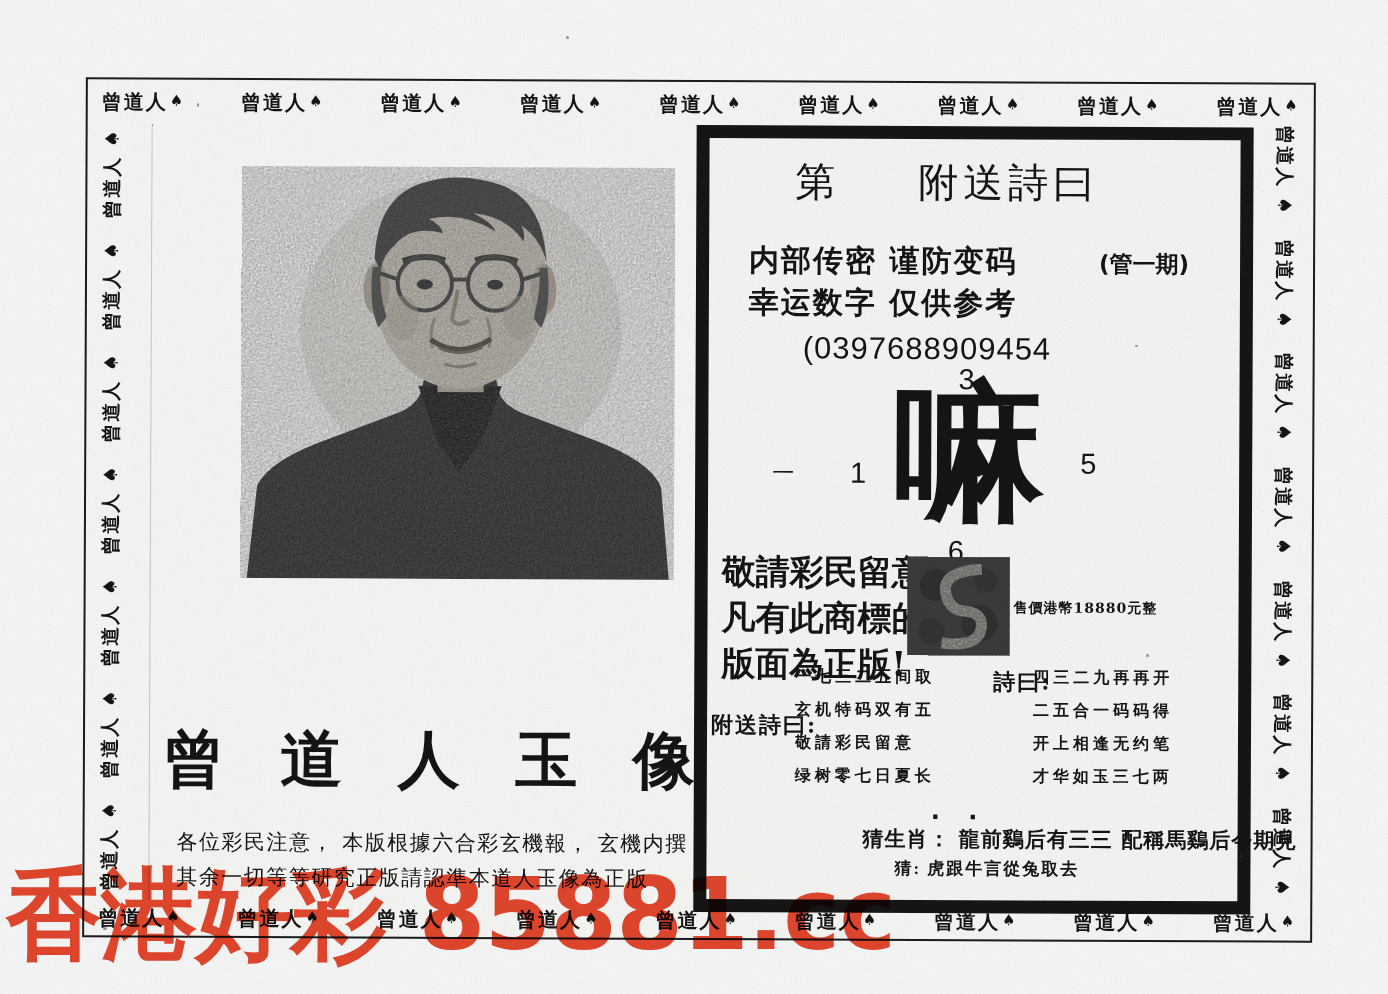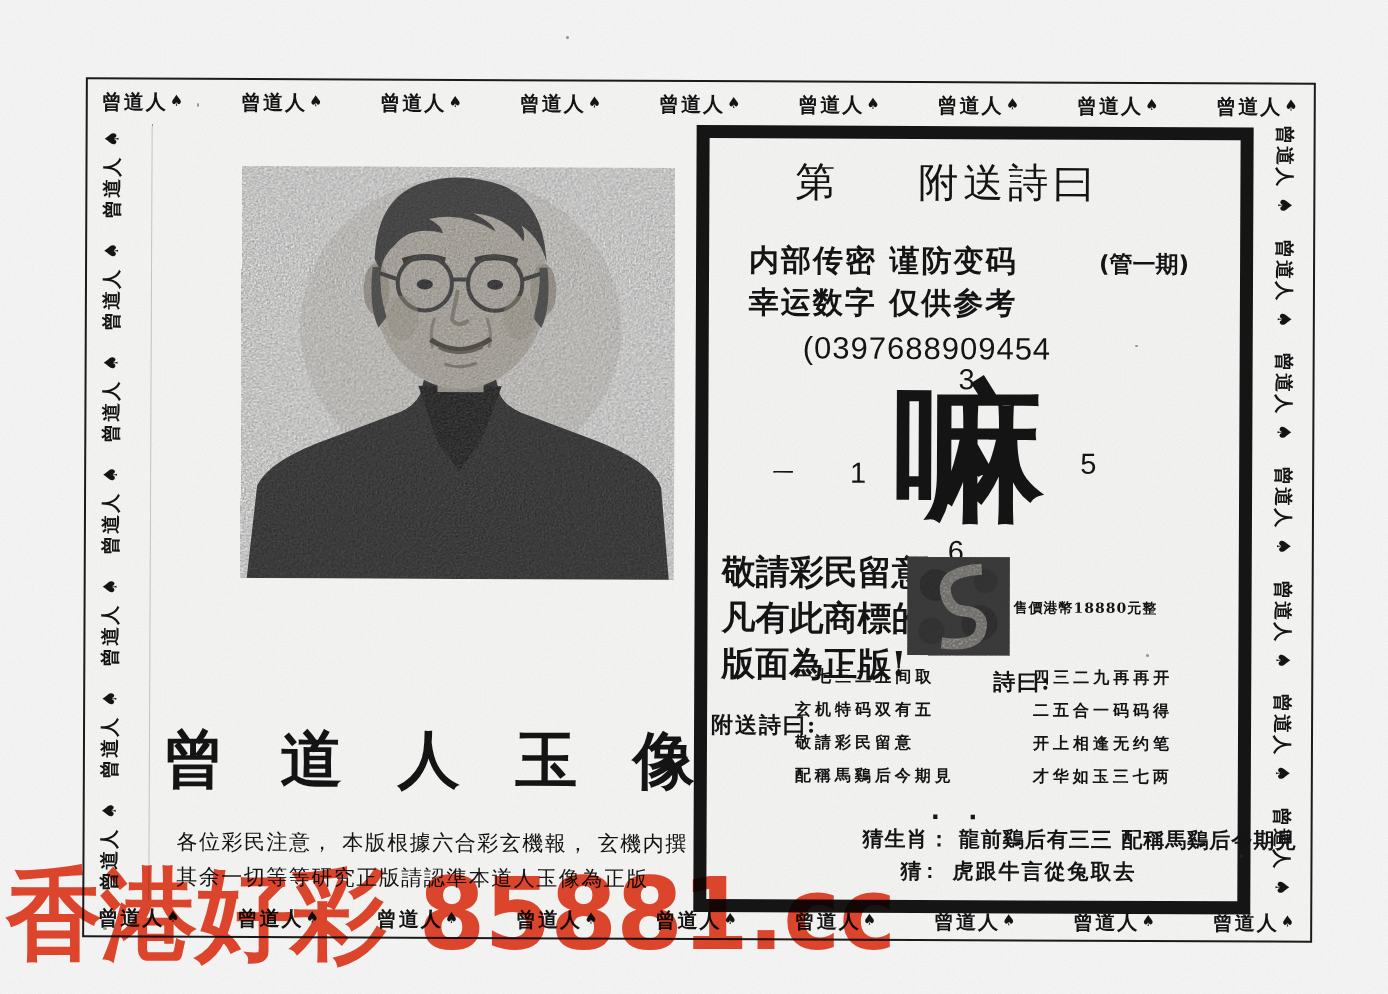--- a/index.html
+++ b/index.html
@@ -73,22 +73,22 @@
   .pr-label{top:528px;left:286px;}
   .poem-line{font-size:16px;font-weight:700;letter-spacing:4px;
              font-family:"DejaVu Serif","Liberation Serif",serif;}
   .pl0{top:528px;left:88px;}  .pl1{top:561px;left:88px;}
   .pl2{top:594px;left:88px;}  .pl3{top:627px;left:88px;}
   .pr0{top:528px;left:326px;} .pr1{top:561px;left:326px;}
   .pr2{top:594px;left:326px;} .pr3{top:627px;left:326px;}
   .dots{top:658px;left:224px;font-size:24px;font-weight:900;letter-spacing:10px;}
   .guess1{top:686px;left:156px;font-size:21px;font-weight:700;letter-spacing:1px;
           font-family:"DejaVu Serif","Liberation Serif",serif;}
-  .guess2{top:718px;left:194px;font-size:21px;font-weight:700;letter-spacing:2px;
-          font-family:Liberation Mono, monospace;}
+  .guess2{top:718px;left:188px;font-size:17px;font-weight:700;letter-spacing:2px;
+          font-family:Liberation Serif, serif;}
 
   
   .watermark{position:absolute;left:6px;top:860px;font-size:100px;font-weight:900;
              color:#e8492f;white-space:nowrap;mix-blend-mode:multiply;line-height:1.1;
              transform:scaleX(.96);transform-origin:left top;letter-spacing:-1px;}
 
   
   .grain{position:absolute;left:0;top:0;pointer-events:none;opacity:.055;}
   .speck{position:absolute;background:#333;border-radius:50%;opacity:.5;}
 </style>
@@ -315,21 +315,21 @@
       <circle cx="26" cy="76" r="13" fill="#2c2c2c"></circle>
       <path d="M 76 14 Q 36 16 40 38 Q 44 56 60 56 Q 80 58 75 76 Q 70 92 36 88" stroke="#ded9cf" stroke-width="11" fill="none" opacity="0.92"></path>
       <rect x="2" y="2" width="102" height="98" filter="url(#sgrain)" opacity="0.6"></rect>
     </svg>
     <div class="price">售價港幣18880元整</div>
 
     <div class="poem-label pl-label">附送詩曰:</div>
     <div class="poem-line pl0">一七三二五间取</div>
     <div class="poem-line pl1">玄机特码双有五</div>
     <div class="poem-line pl2">敬請彩民留意</div>
-    <div class="poem-line pl3">配稱馬鷄后今期見</div>
+    <div class="poem-line pl3">绿树零七日夏长</div>
 
     <div class="poem-label pr-label">詩曰:</div>
     <div class="poem-line pr0">四三二九再再开</div>
     <div class="poem-line pr1">二五合一码码得</div>
     <div class="poem-line pr2">开上相逢无约笔</div>
     <div class="poem-line pr3">才华如玉三七两</div>
 
     <div class="dots">. .</div>
     <div class="guess1">猜生肖： 龍前鷄后有三三  配稱馬鷄后今期見</div>
     <div class="guess2">猜: 虎跟牛言從兔取去</div>

